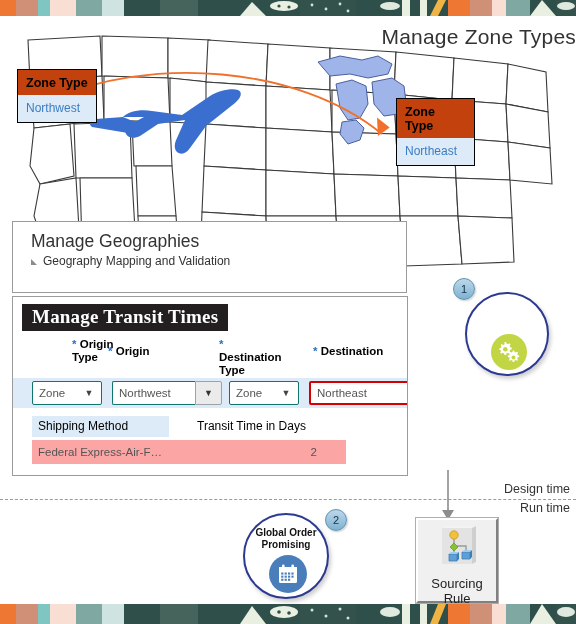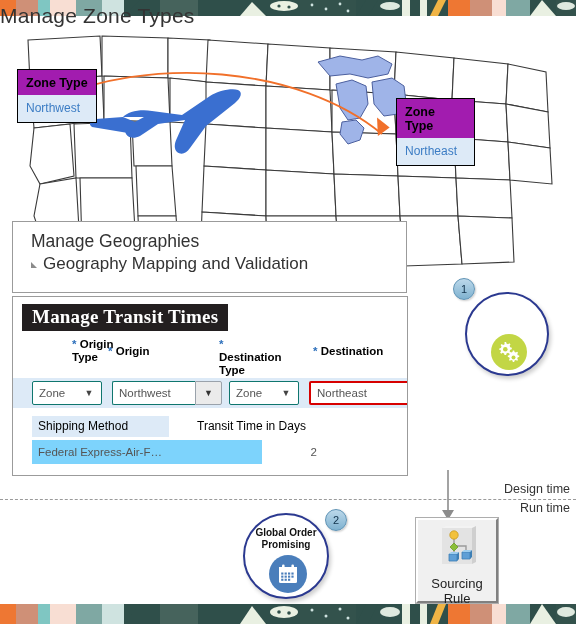--- a/index.html
+++ b/index.html
@@ -16,50 +16,50 @@
   .deco-band{position:absolute;left:0;width:576px;height:16px;overflow:hidden;}
   .deco-band.top{top:0;}
   .deco-band.bottom{bottom:0;height:20px;}
 
   
   #map-wrap{position:absolute;left:0;top:16px;width:576px;height:260px;}
   #map-svg{display:block;}
 
   
   #page-title{
-    position:absolute;left:0;top:4px;width:576px;text-align:left;
+    position:absolute;left:0;top:25px;width:576px;text-align:right;
     font-size:21px;color:#333;letter-spacing:.2px;
   }
 
   
   .callout{
     position:absolute;background:#fff;border:1.5px solid #000;
     box-sizing:border-box;
   }
   .callout .c-head{
     font-size:12.5px;font-weight:bold;color:#000;
-    padding:6px 8px 5px 8px;background:#a21caf;
+    padding:6px 8px 5px 8px;background:#c2410c;
   }
   .callout .c-val{
     font-size:12px;color:#3b7cc4;background:#ddeaf7;
     padding:6px 8px 7px 8px;
   }
   #callout-northwest{left:17px;top:69px;width:80px;}
   #callout-northeast{left:396px;top:98px;width:79px;}
 
   
   #geo-panel{
     position:absolute;left:12px;top:221px;width:395px;height:72px;
     background:#fff;border:1px solid #9b9b9b;box-sizing:border-box;
     padding:8px 0 0 18px;
   }
   #geo-panel .g-title{font-size:17.5px;color:#333;line-height:22px;}
   #geo-panel .g-sub{
     display:flex;align-items:center;gap:6px;margin-top:2px;
-    font-size:17px;color:#333;
+    font-size:12px;color:#333;
   }
   .tri-icon{
     width:0;height:0;border-left:6px solid #8b8b8b;
     border-top:6px solid transparent;border-bottom:0 solid transparent;
     display:inline-block;transform:translateY(1px);
   }
 
   
   #transit-panel{
     position:absolute;left:12px;top:296px;width:396px;height:180px;
@@ -110,22 +110,22 @@
   
   #tt-table{position:relative;margin-top:8px;}
   .tt-head{position:relative;height:21px;}
   .th{
     position:absolute;font-size:12px;font-weight:normal;color:#000;
     line-height:21px;
   }
   .th-shipping{left:19px;width:137px;background:#ddeaf7;padding-left:6px;
     box-sizing:border-box;}
   .th-transit{left:184px;}
-  .tt-row{position:relative;height:24px;background:#7dd3fc;
-    margin:3px 0 4px 19px;width:230px;}
+  .tt-row{position:relative;height:24px;background:#fca5a5;
+    margin:3px 0 4px 19px;width:314px;}
   .td{position:absolute;font-size:11.5px;color:#555;line-height:24px;}
   .td-shipping{left:6px;}
   .td-days{left:285px;transform:translateX(-100%);color:#555;}
 
   
   .circ-wrap{position:absolute;}
   .circle{
     border-radius:50%;background:#fff;border:2px solid #2b3990;
     box-sizing:border-box;position:relative;
     box-shadow:2px 3px 4px rgba(0,0,0,.20);

